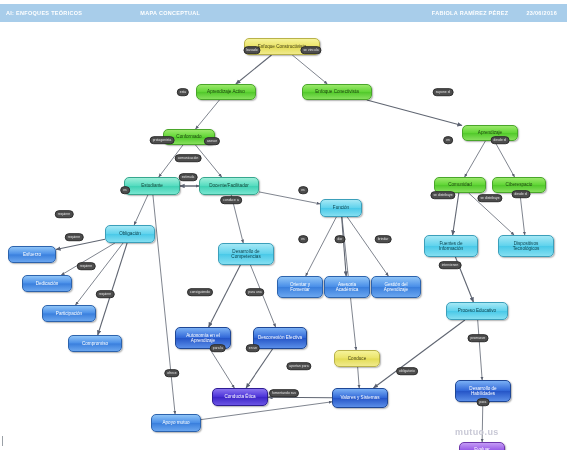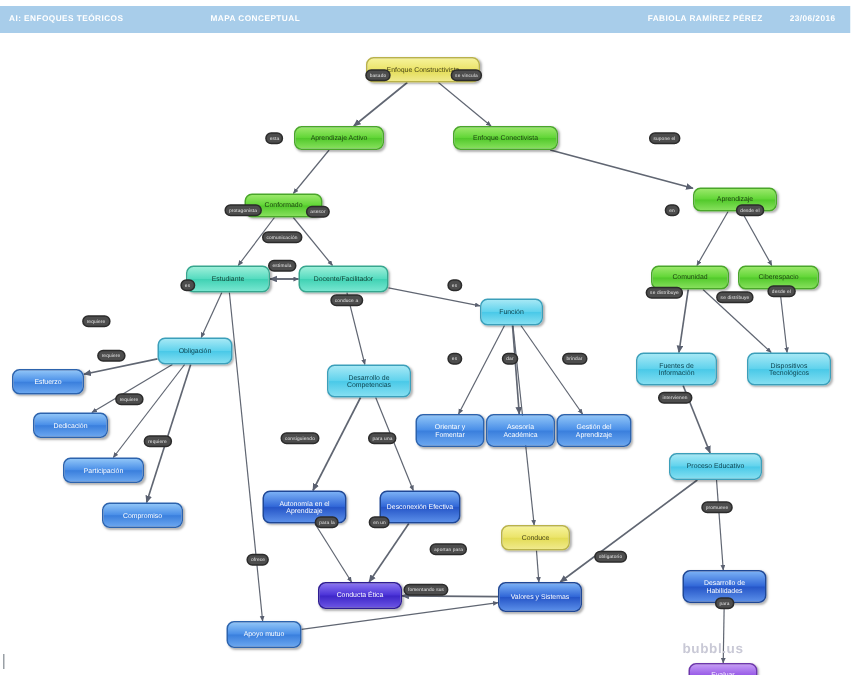--- a/index.html
+++ b/index.html
@@ -179,15 +179,15 @@
         <div class="elabel" style="left: 443px; top: 173px;">se distribuye</div>
         <div class="elabel" style="left: 490px; top: 176px;">se distribuye</div>
         <div class="elabel" style="left: 521px; top: 172px;">desde el</div>
         <div class="elabel" style="left: 450px; top: 243px;">intervienen</div>
         <div class="elabel" style="left: 478px; top: 316px;">promueve</div>
         <div class="elabel" style="left: 483px; top: 380px;">para</div>
         <div class="elabel" style="left: 407px; top: 349px;">obligatorio</div>
       </div>
   </div>
 
-  <div id="watermark">bubbl.us</div>
+  <div id="watermark">mutuo.us</div>
   <div id="corner-mark"></div>
 </div>
 
 </body></html>

